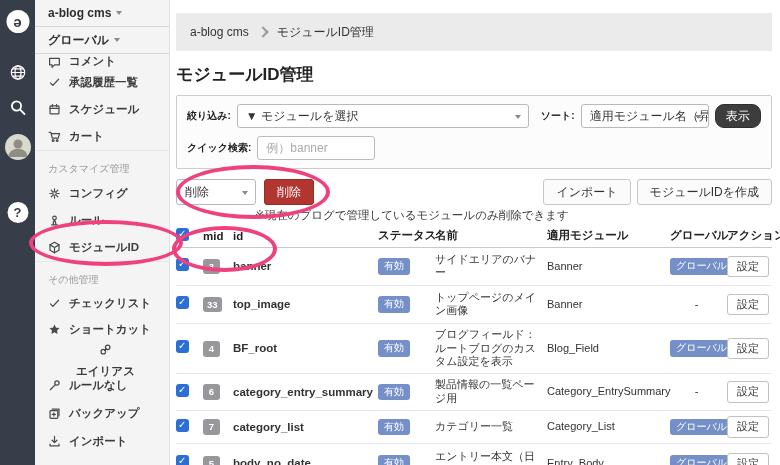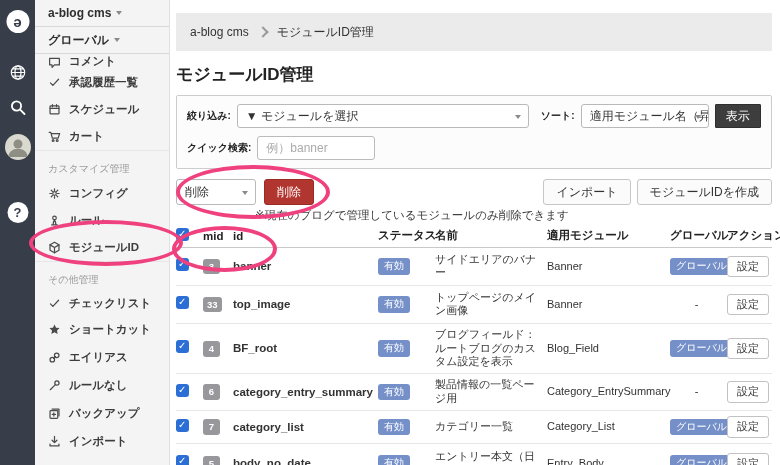--- a/index.html
+++ b/index.html
@@ -48,21 +48,21 @@
   .frow{display:flex;align-items:center;}
   .flabel{font-size:10px;font-weight:bold;margin-right:6px;white-space:nowrap;color:#222;}
   .select{height:24px;box-sizing:border-box;border:1px solid #b9b9b9;border-radius:3px;background:#fff;
           display:flex;align-items:center;font-size:12px;color:#333;padding:0 20px 0 8px;
           position:relative;cursor:pointer;white-space:nowrap;overflow:hidden;}
   .select .caret-down{position:absolute;right:7px;top:10px;margin:0;}
   .sel-module{width:292px;}
   .sel-sort{width:128px;margin-right:6px;}
   .sel-bulk{width:80px;height:26px;}
   .btn-dark{height:24px;padding:0 10px;background:#3d3d3d;border:1px solid #2e2e2e;color:#fff;
-            font-size:12px;border-radius:1px;display:flex;align-items:center;cursor:pointer;}
+            font-size:12px;border-radius:9px;display:flex;align-items:center;cursor:pointer;}
   .qinput{width:118px;height:24px;box-sizing:border-box;border:1px solid #bbb;border-radius:3px;
           font-size:12px;padding:0 8px;color:#333;font-family:inherit;}
   .qinput::placeholder{color:#aaa;}
 
   .action-row{margin:10px 8px 0 6px;display:flex;align-items:center;justify-content:center;}
   .btn-danger{height:26px;margin-left:8px;padding:0 12px;background:#b23630;color:#fff;font-size:12px;
               border:1px solid #9c2b26;border-radius:3px;display:flex;align-items:center;cursor:pointer;}
   .right-btns{margin-left:auto;display:flex;gap:6px;}
   .btn-light{height:26px;padding:0 12px;background:#fbfbfb;border:1px solid #c6c6c6;border-radius:3px;
              font-size:12px;color:#333;display:flex;align-items:center;cursor:pointer;white-space:nowrap;}
@@ -207,21 +207,21 @@
           <path class="icn" d="M3 8.5l3 3L13 4"></path>
         </svg>
       <span>チェックリスト</span>
     </div>
     <div class="side-item" style="height:28px;">
       <svg viewBox="0 0 16 16">
           <path class="icn-fill" d="M8 1.8l1.9 3.9 4.3.6-3.1 3 .7 4.3L8 11.5l-3.8 2.1.7-4.3-3.1-3 4.3-.6z"></path>
         </svg>
       <span>ショートカット</span>
     </div>
-    <div class="side-item" style="height:28px;">
+    <div class="side-item" style="height:28px;flex-direction:column;">
       <svg viewBox="0 0 16 16">
           <g class="icn">
             <circle cx="5.3" cy="10.7" r="2.8"></circle>
             <circle cx="10.7" cy="5.3" r="2.8"></circle>
             <path d="M6.8 9.2l2.4-2.4"></path>
           </g>
         </svg>
       <span>エイリアス</span>
     </div>
     <div class="side-item" style="height:28px;">

